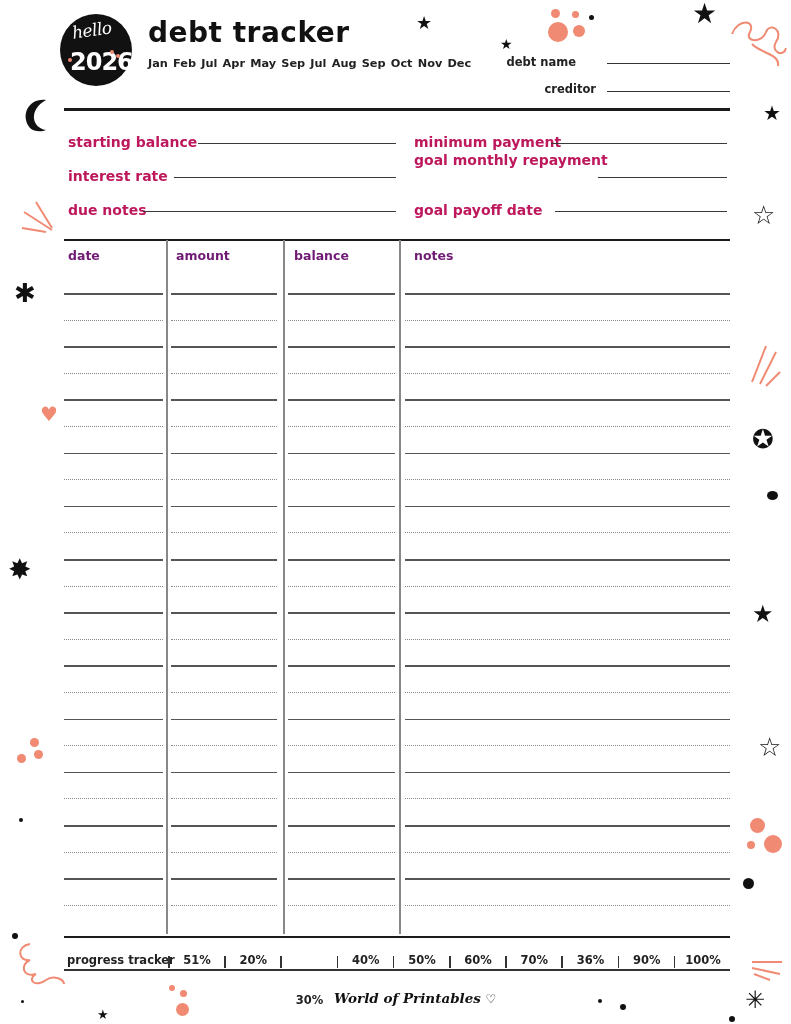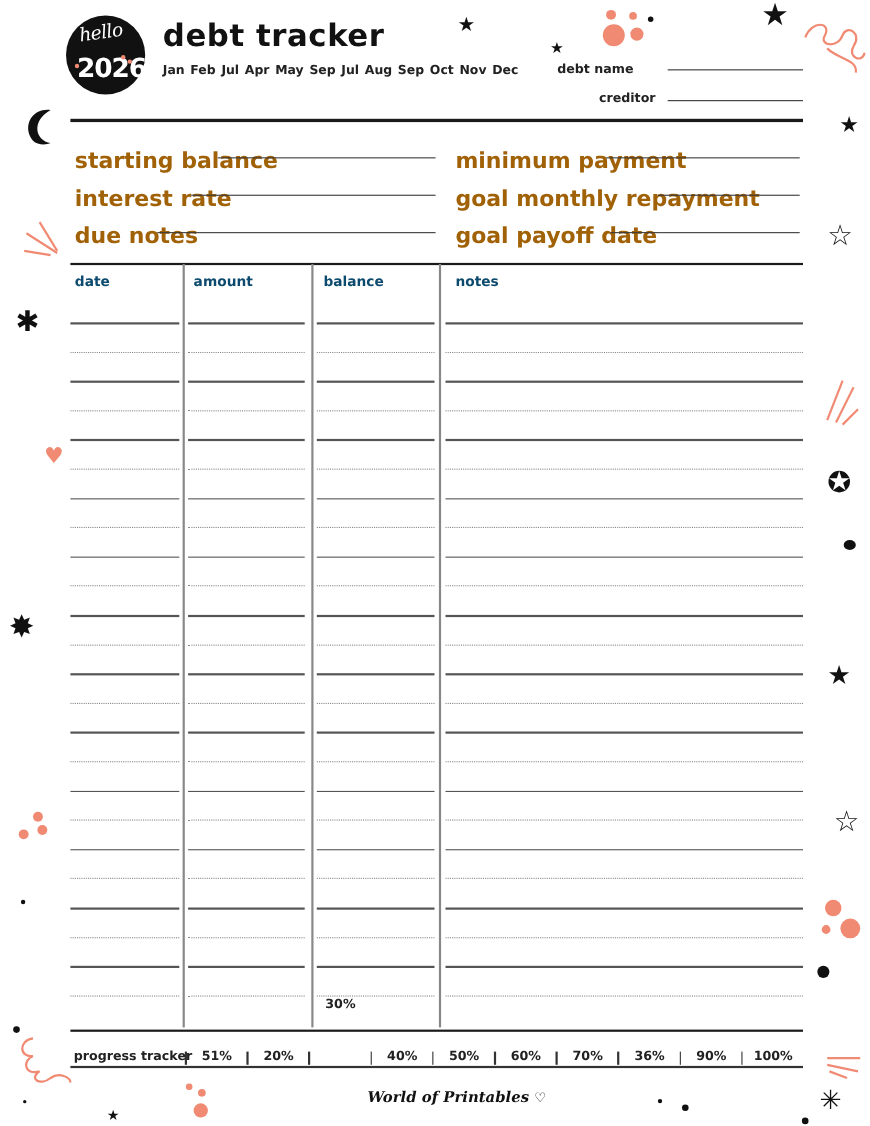--- a/index.html
+++ b/index.html
@@ -17,24 +17,24 @@
   .title { left: 148px; top: 16px; font-size: 28px; font-weight: bold; letter-spacing: 0.5px; color: #111; }
   .months { left: 148px; top: 57px; display: flex; gap: 0; font-size: 11.3px; font-weight: bold; color: #222; }
   .months span { margin-right: 5.2px; }
 
   .meta-label { font-size: 11.5px; font-weight: bold; color: #222; text-align: right; }
   .meta-line { height: 1.3px; background: #333; }
 
   .rule-thick { height: 2.5px; background: #1a1a1a; }
   .rule-table { height: 2px; background: #1a1a1a; }
 
-  .field-label { font-size: 20px; font-weight: bold; color: #a16207; white-space: nowrap; }
+  .field-label { font-size: 14px; font-weight: bold; color: #be185d; white-space: nowrap; }
   .field-line { height: 1.3px; background: #3a3a3a; }
 
-  .col-head { font-size: 12.5px; font-weight: bold; color: #0c4a6e; }
+  .col-head { font-size: 12.5px; font-weight: bold; color: #701a75; }
   .col-divider { width: 1.5px; background: #888; }
 
   .solid { height: 1.5px; background: #555; }
   .dotted { height: 0; border-top: 1.3px dotted #888; }
 
   .progress-label { font-size: 11.5px; font-weight: bold; color: #222; white-space: nowrap; }
   .progress-cell { font-size: 11.5px; font-weight: bold; color: #222; text-align: center; }
   .progress-tick { width: 1.5px; height: 12px; background: #333; }
 
   .footer-brand { left: 334px; top: 990px; font-family: "DejaVu Serif", serif; font-style: italic; font-size: 13.5px; font-weight: bold; color: #111; }
@@ -166,21 +166,21 @@
 
 <div class="abs field-label" style="left:68px;top:168px;">interest rate</div>
 <div class="abs field-line" style="left:174px;top:177px;width:222px;"></div>
 
 <div class="abs field-label" style="left:68px;top:202px;">due notes</div>
 <div class="abs field-line" style="left:143px;top:211px;width:253px;"></div>
 
 <div class="abs field-label" style="left:414px;top:134px;">minimum payment</div>
 <div class="abs field-line" style="left:551px;top:143px;width:176px;"></div>
 
-<div class="abs field-label" style="left:414px;top:168px;">goal monthly repayment</div>
+<div class="abs field-label" style="left:414px;top:152px;">goal monthly repayment</div>
 <div class="abs field-line" style="left:598px;top:177px;width:129px;"></div>
 
 <div class="abs field-label" style="left:414px;top:202px;">goal payoff date</div>
 <div class="abs field-line" style="left:555px;top:211px;width:172px;"></div>
 
 <div class="abs rule-table" style="left:64px;top:239px;width:666px;"></div>
 
 <div class="abs col-divider" style="left:166px;top:240px;height:694px;"></div>
 <div class="abs col-divider" style="left:283px;top:240px;height:694px;"></div>
 <div class="abs col-divider" style="left:399px;top:240px;height:694px;"></div>
@@ -363,21 +363,21 @@
 
 <div class="abs rule-table" style="left:64px;top:936px;width:666px;"></div>
 
 <div class="abs progress-label" style="left:67px;top:953px;">progress tracker</div>
 <div id="progress-cells">
     <div class="abs progress-tick" style="left: 168px; top: 956px;"></div>
     <div class="abs progress-cell" style="left: 170px; top: 953px; width: 54.2px;">51%</div>
     <div class="abs progress-tick" style="left: 224.2px; top: 956px;"></div>
     <div class="abs progress-cell" style="left: 226.2px; top: 953px; width: 54.2px;">20%</div>
     <div class="abs progress-tick" style="left: 280.4px; top: 956px;"></div>
-    <div class="abs progress-cell" style="left: 282.4px; top: 905px; width: 54.2px;">30%</div>
+    <div class="abs progress-cell" style="left: 282.4px; top: 993px; width: 54.2px;">30%</div>
     <div class="abs progress-tick" style="left: 336.6px; top: 956px;"></div>
     <div class="abs progress-cell" style="left: 338.6px; top: 953px; width: 54.2px;">40%</div>
     <div class="abs progress-tick" style="left: 392.8px; top: 956px;"></div>
     <div class="abs progress-cell" style="left: 394.8px; top: 953px; width: 54.2px;">50%</div>
     <div class="abs progress-tick" style="left: 449px; top: 956px;"></div>
     <div class="abs progress-cell" style="left: 451px; top: 953px; width: 54.2px;">60%</div>
     <div class="abs progress-tick" style="left: 505.2px; top: 956px;"></div>
     <div class="abs progress-cell" style="left: 507.2px; top: 953px; width: 54.2px;">70%</div>
     <div class="abs progress-tick" style="left: 561.4px; top: 956px;"></div>
     <div class="abs progress-cell" style="left: 563.4px; top: 953px; width: 54.2px;">36%</div>

